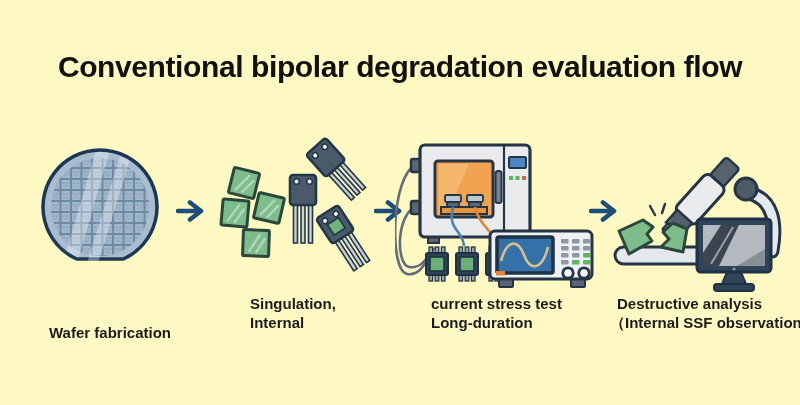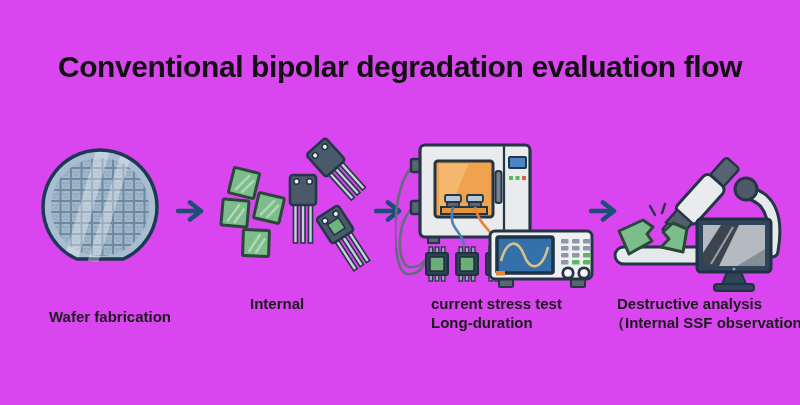--- a/index.html
+++ b/index.html
@@ -1,23 +1,23 @@
 <!DOCTYPE html>
 <html><head>
 <meta charset="utf-8">
 <style>
   html,body{margin:0;padding:0;}
   body{background:#ffffff;font-family:"Liberation Sans","DejaVu Sans",sans-serif;}
-  .canvas{position:relative;width:800px;height:405px;background:#d946ef;overflow:hidden;}
+  .canvas{position:relative;width:800px;height:405px;background:#fef9c3;overflow:hidden;}
   .title{position:absolute;left:0;top:50px;width:800px;text-align:center;
          font-size:30px;font-weight:bold;color:#111111;letter-spacing:-0.4px;}
   .stage-icon{position:absolute;}
   .arrow{position:absolute;}
   .stage-label{position:absolute;font-size:15px;font-weight:bold;color:#1b1b1b;line-height:19px;white-space:nowrap;}
-  .stage-label.center{text-align:center;}
+  .stage-label.center{text-align:center;margin-top:16px;}
 </style>
 </head>
 <body>
 
 <div class="canvas">
 
   <div class="title">Conventional bipolar degradation evaluation flow</div>
 
   <svg class="stage-icon" style="left:35px;top:145px;" width="130" height="135" viewBox="0 0 130 135">
     <defs>
@@ -217,20 +217,21 @@
       <path d="M 128,92 L 106,129" stroke="#98a0a8" stroke-width="2"></path>
       <circle cx="129" cy="134" r="1.6" fill="#8d97a2"></circle>
     </g>
   </svg>
 
   <div class="stage-label center" style="left:10px;top:307px;width:200px;">
     <div>Wafer fabrication</div>
     <div></div>
   </div>
   <div class="stage-label" style="left:250px;top:294px;">
+    <div>Singulation,</div>
     <div>Internal</div>
   </div>
   <div class="stage-label" style="left:431px;top:294px;">
     <div>current stress test</div>
     <div>Long-duration</div>
   </div>
   <div class="stage-label" style="left:610px;top:294px;">
     <div style="padding-left:7px;">Destructive analysis</div>
     <div>（Internal SSF observation）</div>
   </div>

